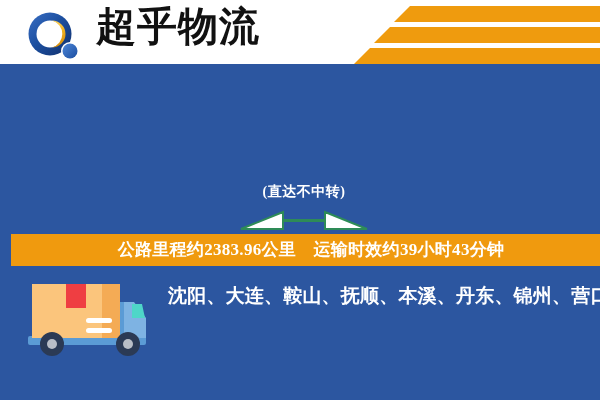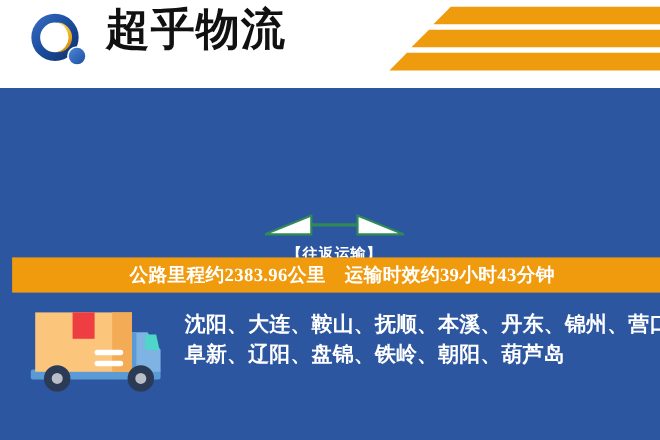--- a/index.html
+++ b/index.html
@@ -8,21 +8,21 @@
     font-family:"Liberation Sans","DejaVu Sans",sans-serif;
     background:#ffffff;
   }
   #banner{
     position:relative;width:600px;height:400px;overflow:hidden;
     background:#2c56a0;
   }
 
   
   .header{
-    position:absolute;left:0;top:0;width:600px;height:80px;
+    position:absolute;left:0;top:0;width:600px;height:64px;
     background:#ffffff;overflow:hidden;
   }
   .logo-mark{
     position:absolute;left:26px;top:11px;width:56px;height:52px;
   }
   .brand-cn{
     position:absolute;left:96px;top:6px;
     font-family:"Liberation Serif","DejaVu Serif",serif;
     font-weight:bold;font-size:40px;line-height:42px;
     color:#111111;letter-spacing:1px;white-space:nowrap;
@@ -134,20 +134,21 @@
         <polygon points="50,21 260,21 260,37 34,37" fill="#ef9b0e"></polygon>
         <polygon points="30,42 260,42 260,58 14,58" fill="#ef9b0e"></polygon>
       </svg>
     </div>
   </div>
 
   <div class="route">
 
 
     <div class="mid">
+      <div class="mid-top">(直达不中转)</div>
       <div class="arrow-wrap">
         <svg width="130" height="34" viewBox="0 0 130 34">
 
           <path d="M2 26 L44 9 L44 17 L86 17 L86 9 L128 26 L86 26 L86 18 L44 18 L44 26 Z" fill="#ffffff" stroke="#2e8b57" stroke-width="2" stroke-linejoin="miter"></path>
         </svg>
       </div>
       <div class="mid-bot">【往返运输】</div>
     </div>
 
   </div>
@@ -177,17 +178,16 @@
 
         <circle cx="28" cy="66" r="12" fill="#2b3a55"></circle>
         <circle cx="28" cy="66" r="5" fill="#b9bec7"></circle>
         <circle cx="104" cy="66" r="12" fill="#2b3a55"></circle>
         <circle cx="104" cy="66" r="5" fill="#b9bec7"></circle>
       </svg>
     </div>
 
     <div class="citylist">
       <div class="citylist-line">沈阳、大连、鞍山、抚顺、本溪、丹东、锦州、营口、</div>
-      <div class="citylist-line">阜新、辽阳、盘锦、铁岭、朝阳、葫芦岛</div>
     </div>
   </div>
 
 </div>
 
 </body></html>

